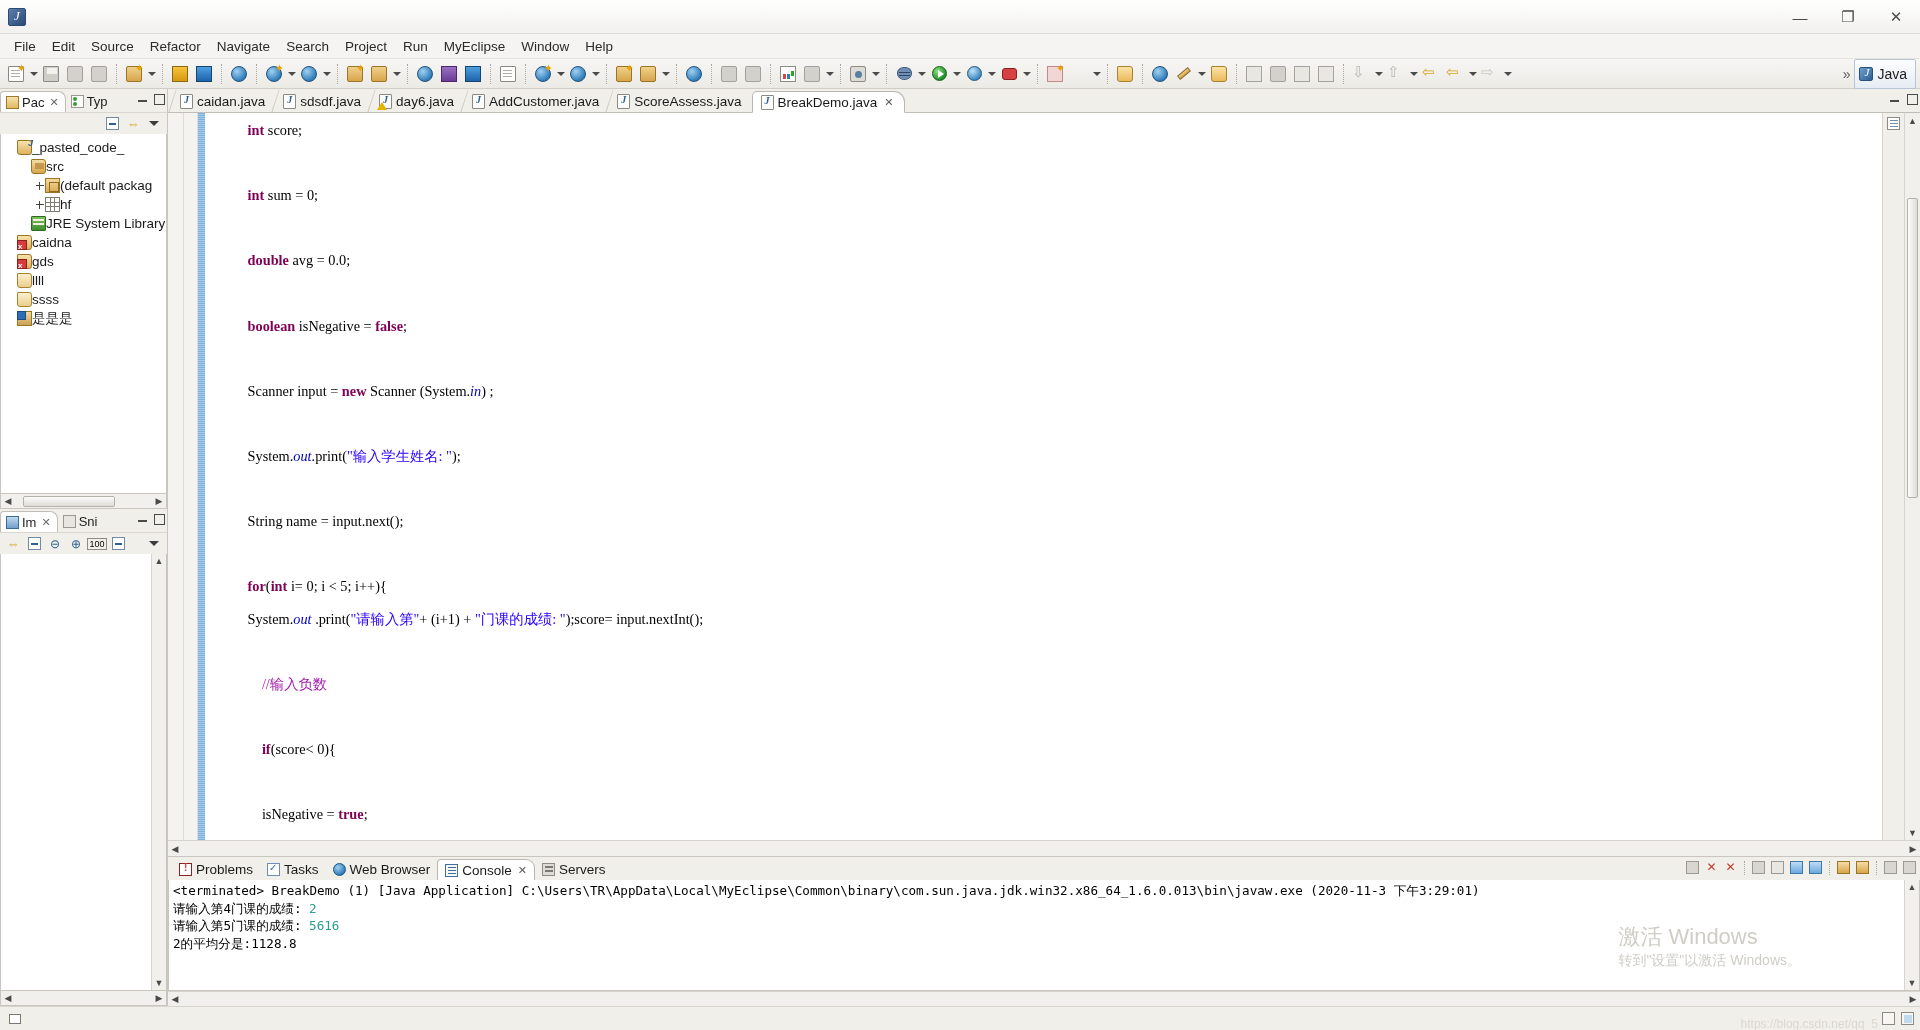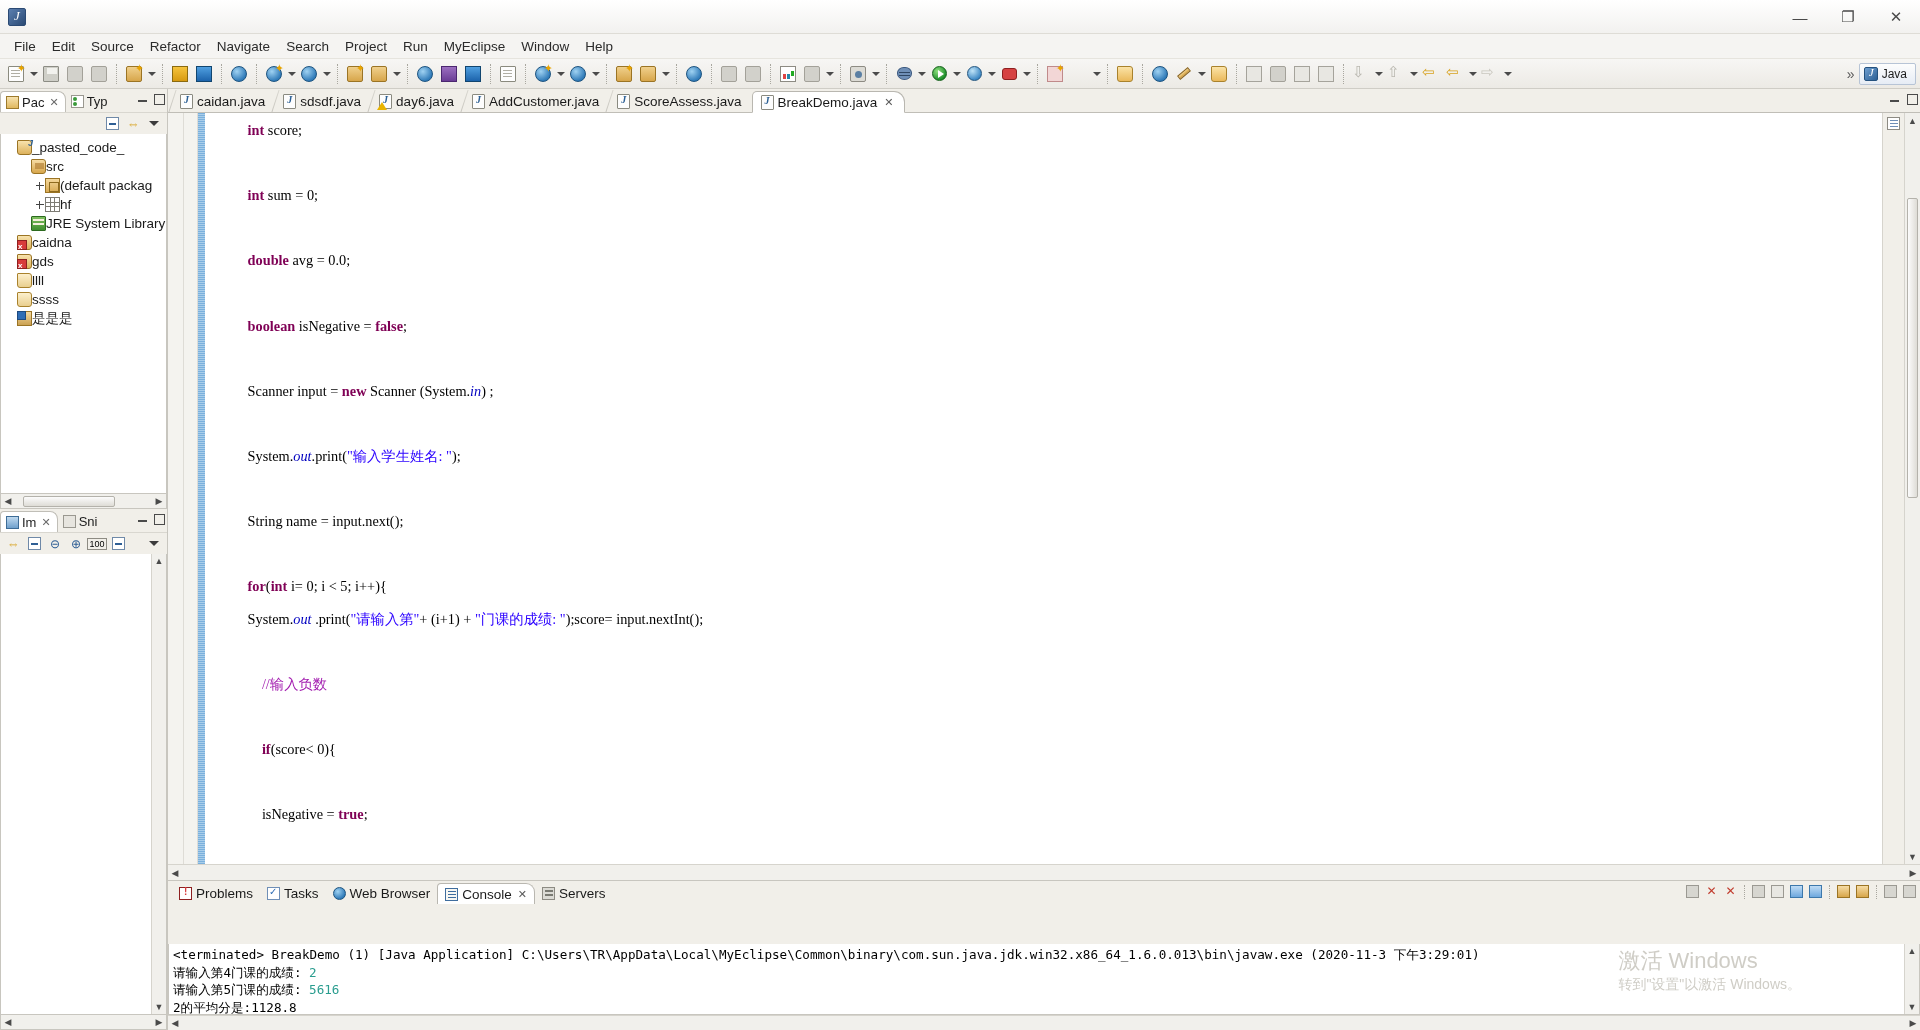--- a/index.html
+++ b/index.html
@@ -118,24 +118,24 @@
   .ico.chart { background:#fff;border:1px solid #8d8b83; }
   .ico.chart::after{content:"";position:absolute;left:2px;bottom:2px;width:3px;height:5px;background:#d44;box-shadow:4px 0 0 #28a,8px -3px 0 #2a2;}
 
   .perspective-bar {
     position: absolute; right: 0; top: 0; height: 30px;
     display: flex; align-items: center;
     padding-right: 4px;
   }
   .persp-tab {
     display: flex; align-items: center; gap: 4px;
-    height: 22px; padding: 0 8px 0 4px;
+    height: 30px; padding: 0 8px 0 4px;
     background: linear-gradient(#fdfdfd,#e6ecf5);
     border: 1px solid #b7c4d6; border-radius: 2px;
-    font-size: 12px; color: #1c1c1c; cursor: default;
+    font-size: 14px; color: #1c1c1c; cursor: default;
   }
   .persp-ico { width:14px;height:14px;background:linear-gradient(135deg,#6f9fd0,#2b5f94);border:1px solid #24517e;border-radius:2px;position:relative;flex:none; }
   .persp-ico::after{content:"J";position:absolute;left:4px;top:-2px;color:#fff;font-size:11px;font-style:italic;font-family:"Liberation Serif",serif;}
   .dbl-arrow { font-size: 14px; color: #5a5a5a; padding: 0 4px; cursor: default; }
 
   
   .body-row { flex: 1; display: flex; min-height: 0; }
 
   
   .left-col {
@@ -365,21 +365,21 @@
   .ct-sep { width:1px;height:14px;border-left:1px dotted #a9a79f;margin:0 3px; }
   .cti { width:13px;height:13px;position:relative;display:block; }
   .cti.gray1{background:#d7d6d0;border:1px solid #9b9992;}
   .cti.redx{color:#c0392b;font-size:12px;line-height:13px;text-align:center;}
   .cti.lock{background:#e8e7e2;border:1px solid #9b9992;}
   .cti.blue{background:linear-gradient(#bfdcf5,#6ea8de);border:1px solid #3d78ab;}
   .cti.gold{background:linear-gradient(#f6dca4,#d7a64b);border:1px solid #9b7424;}
 
   .console-body {
     flex: 1; background:#ffffff; border:1px solid #c8c6bf; border-top:none;
-    display:flex; min-height:0; position:relative;margin-top:40px;
+    display:flex; min-height:0; position:relative;
   }
   .console-text {
     flex:1; padding:2px 4px 0 4px; overflow:hidden;
     font-family:"DejaVu Sans Mono","Liberation Mono",monospace;
     font-size:12.6px; line-height:17.5px; white-space:pre; color:#000;
   }
   .cl-green { color:#2a9d8f; }
   .console-vscroll { width:15px;background:#f1f0ec;border-left:1px solid #d6d4cd;position:relative;display:flex;flex-direction:column;align-items:center; }
   .console-hscroll { height:15px;background:#f1f0ec;border-top:1px solid #d6d4cd;display:flex;align-items:center;position:relative;flex:none; }
 
@@ -902,13 +902,22 @@
         </div>
         <div class="console-hscroll">
           <span class="hs-arrow">◀</span>
           <span class="hs-track"></span>
           <span class="hs-arrow">▶</span>
         </div>
       </div>
     </div>
   </div>
 
+  <div class="statusbar">
+    <span class="sb-ico"></span>
+    <span></span>
+    <span class="csdn-wm">https://blog.csdn.net/qq_5</span>
+    <span class="sb-right">
+      <span class="sb-box"></span>
+      <span class="sb-box b2"></span>
+    </span>
+  </div>
 </div>
 
 </body></html>

